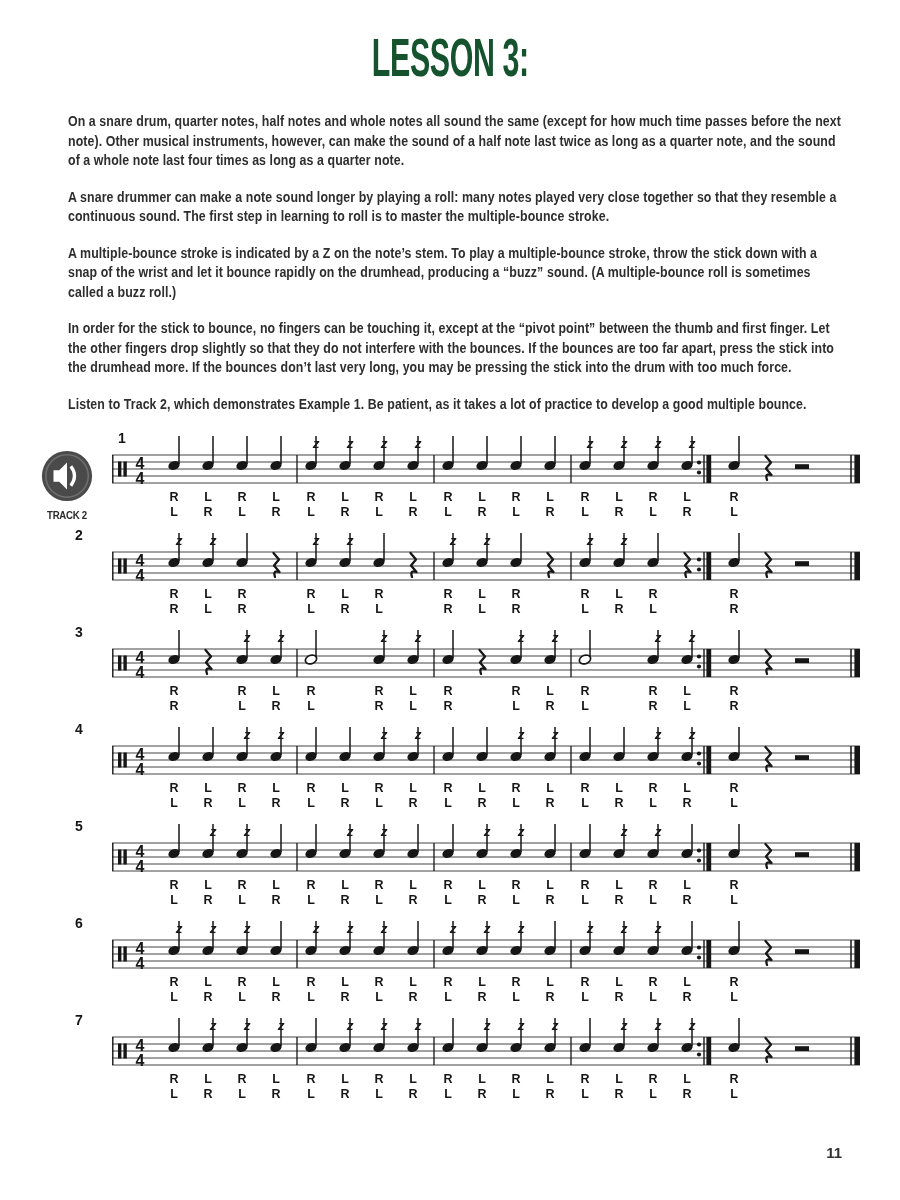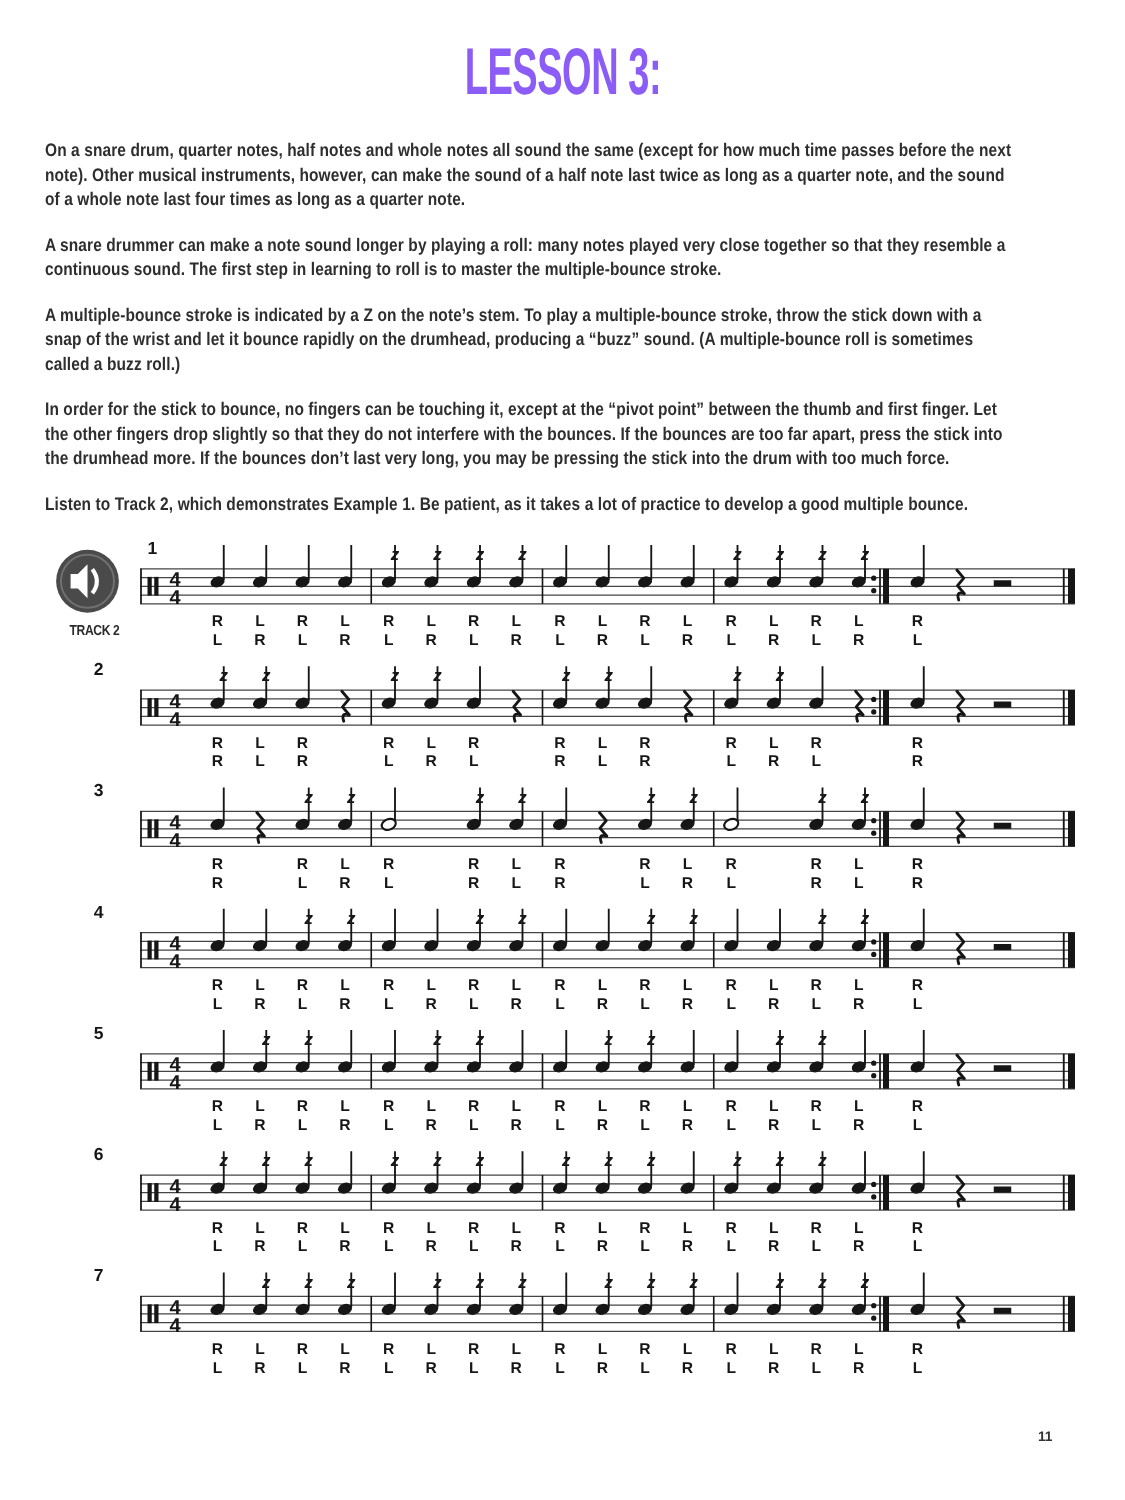--- a/index.html
+++ b/index.html
@@ -1,36 +1,36 @@
 <!DOCTYPE html>
 <html><head>
 <meta charset="utf-8">
 <style>
   *{margin:0;padding:0;box-sizing:border-box}
   html,body{background:#fff}
   body{width:900px;height:1200px;position:relative;overflow:hidden;
        font-family:"Liberation Sans",sans-serif;color:#222}
-  .title{margin-top:38px;text-align:center;color:#8b5cf6}
+  .title{margin-top:38px;text-align:center;color:#14532d}
   .tline{height:50px;display:flex;justify-content:center;align-items:flex-end}
   .tline span{display:inline-block;font-weight:bold;white-space:nowrap;
               transform:scale(0.76,1.32);transform-origin:center bottom;letter-spacing:-0.5px}
   .t1 span{font-size:40px}
   .t2 span{font-size:44px}
-  .paras{margin:24px 0 0 36px;width:778px}
+  .paras{margin:24px 0 0 68px;width:778px}
   .pwrap{width:912px;transform:scale(0.853,1);transform-origin:0 0}
   .pwrap p{font-size:14.5px;line-height:19.5px;font-weight:bold;color:#2e2e2e;
            margin-bottom:17px;letter-spacing:0.1px}
   .exercises{margin:4px 0 0 112px}
   .system{position:relative;height:97px}
   .exnum{position:absolute;top:-1px;left:-37px;font-size:14px;font-weight:bold;color:#161616}
   .system.has-track .exnum{left:6px}
-  .track{position:absolute;left:-76px;top:6px;width:62px;text-align:right}
+  .track{position:absolute;left:-76px;top:17px;width:62px;text-align:center}
   .track-label{font-size:10.5px;font-weight:bold;color:#2b2b2b;letter-spacing:-0.3px;
                margin-top:1px;transform:scale(0.92,1.1)}
-  .pagenum{position:absolute;top:1144px;right:58px;font-size:11px;font-weight:bold;color:#333}
+  .pagenum{position:absolute;top:1144px;right:58px;font-size:15px;font-weight:bold;color:#333}
   svg text{font-family:"Liberation Sans",sans-serif}
 </style>
 </head>
 <body>
 
 <header class="title">
   <div class="tline t1">
       <span>LESSON 3:</span>
     </div>
 </header>

